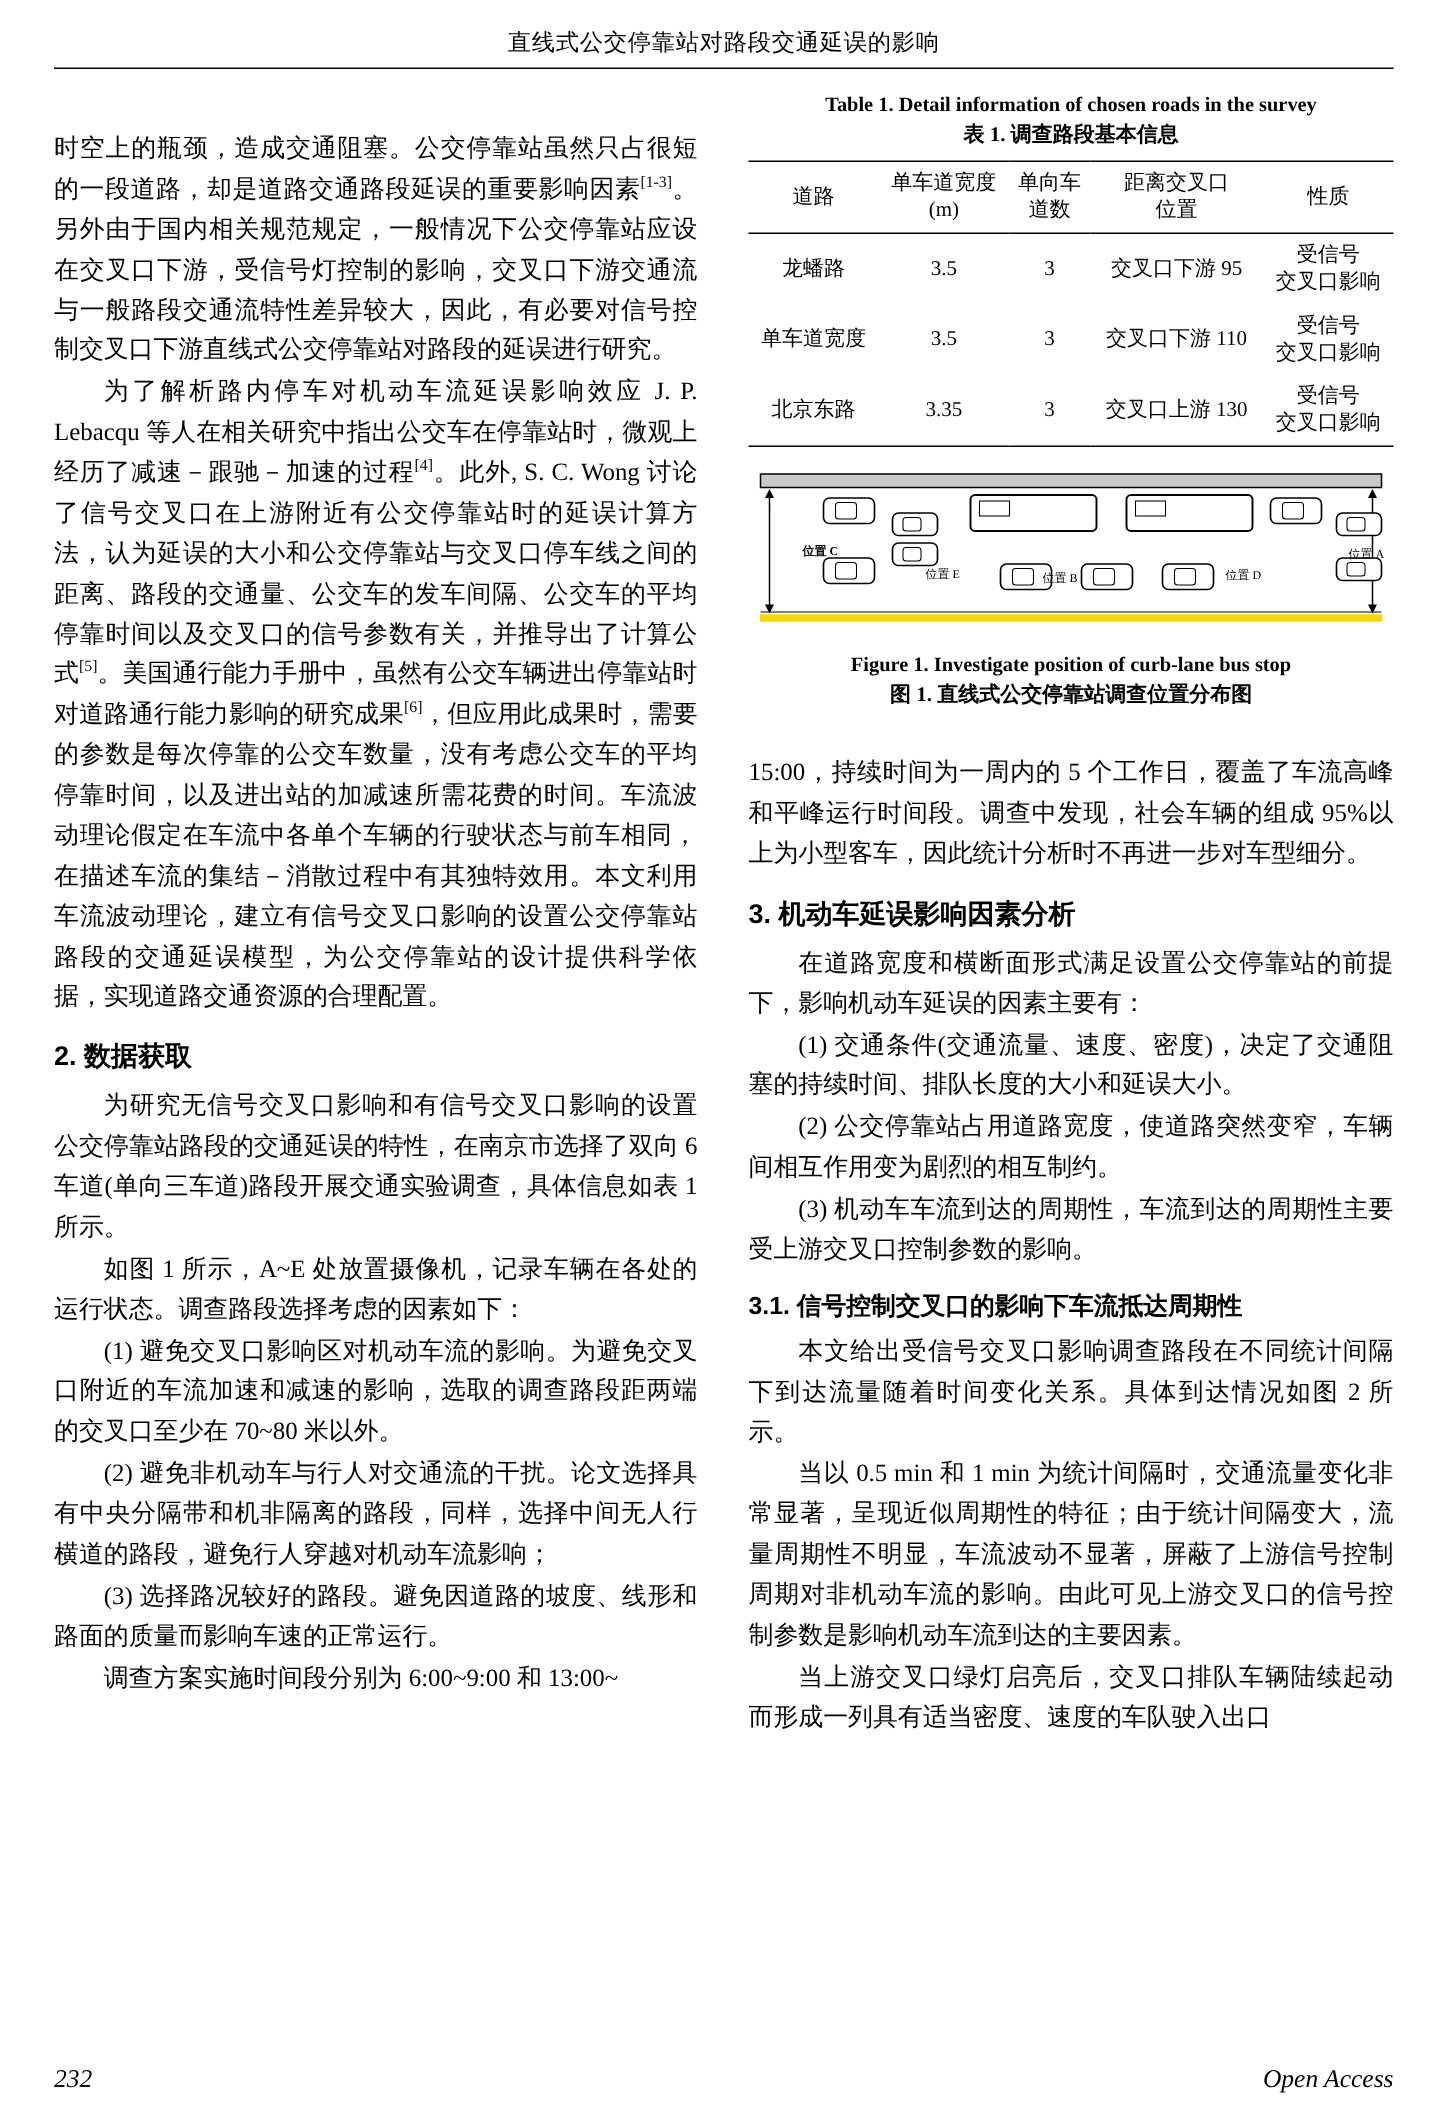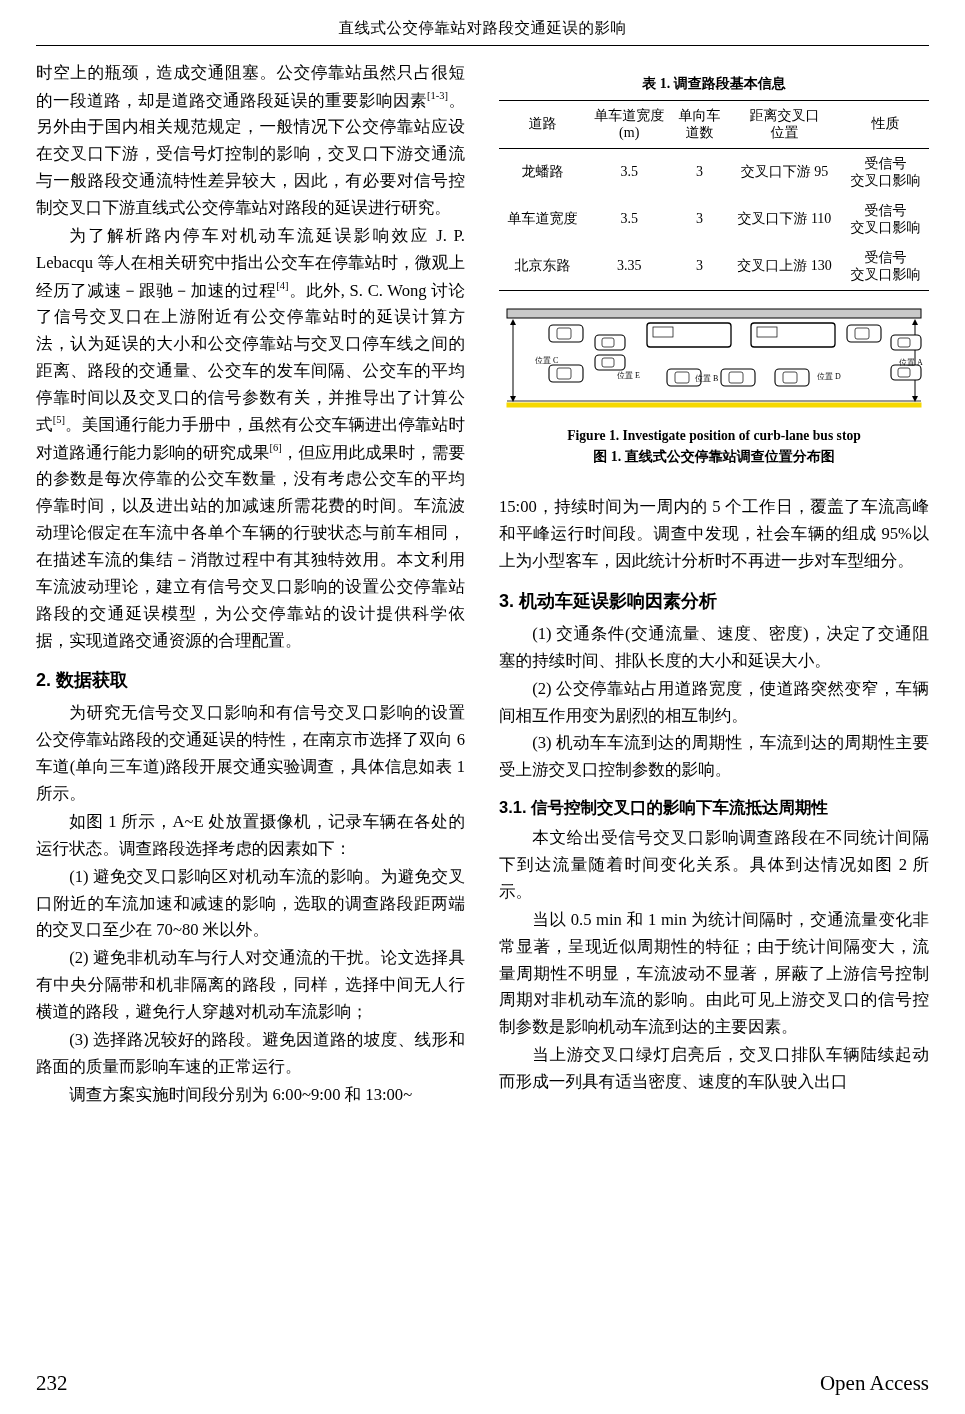--- a/index.html
+++ b/index.html
@@ -117,21 +117,22 @@
     background: #fff;
   }
   .footer {
     position: absolute;
     left: 36px;
     right: 36px;
     bottom: 18px;
     display: flex;
     justify-content: space-between;
     align-items: flex-end;
-    font-size: 21px;
+    font-size: 17px;
+    font-style: italic;
   }
   .footer .page-num {
     font-family: "Liberation Serif", serif;
   }
   .footer .access {
     font-family: "Liberation Serif", serif;
   }
 </style>
 </head>
 <body>
@@ -153,20 +154,21 @@
       <p class="indent">如图 1 所示，A~E 处放置摄像机，记录车辆在各处的运行状态。调查路段选择考虑的因素如下：</p>
       <p class="indent">(1)  避免交叉口影响区对机动车流的影响。为避免交叉口附近的车流加速和减速的影响，选取的调查路段距两端的交叉口至少在 70~80 米以外。</p>
       <p class="indent">(2)  避免非机动车与行人对交通流的干扰。论文选择具有中央分隔带和机非隔离的路段，同样，选择中间无人行横道的路段，避免行人穿越对机动车流影响；</p>
       <p class="indent">(3)  选择路况较好的路段。避免因道路的坡度、线形和路面的质量而影响车速的正常运行。</p>
       <p class="indent">调查方案实施时间段分别为 6:00~9:00 和 13:00~</p>
     </div>
 
     <div class="col">
 
       <div class="table-caption">
+        <div>Table 1. Detail information of chosen roads in the survey</div>
         <div class="cn">表 1.  调查路段基本信息</div>
       </div>
 
       <table class="data">
         <thead>
           <tr>
             <th>
               <span>道路</span>
             </th>
             <th>
@@ -278,38 +280,39 @@
               <rect x="276" y="64" width="34" height="17" rx="4" fill="#fff" stroke="#000" stroke-width="1.1"></rect>
               <rect x="284" y="67" width="14" height="11" rx="2" fill="#fff" stroke="#000" stroke-width="0.7"></rect>
             </g>
             <g>
               <rect x="392" y="60" width="30" height="15" rx="4" fill="#fff" stroke="#000" stroke-width="1.1"></rect>
               <rect x="399" y="63" width="12" height="9" rx="2" fill="#fff" stroke="#000" stroke-width="0.7"></rect>
             </g>
           </svg>
 
           <div style="position:absolute;left:0;top:0;width:430px;height:112px;pointer-events:none;">
-            <span style="position: absolute; font-size: 8px; left: 36px; top: 50px;">位置 C</span>
+            <span style="position: absolute; font-size: 8px; left: 36px; top: 50px; font-weight: bold;">位置 C</span>
             <span style="position: absolute; font-size: 8px; left: 118px; top: 65px; font-family: Liberation Serif, serif;">位置 E</span>
             <span style="position: absolute; font-size: 8px; left: 196px; top: 68px;">位置 B</span>
             <span style="position: absolute; font-size: 8px; left: 318px; top: 66px;">位置 D</span>
             <span style="position: absolute; font-size: 8px; left: 400px; top: 52px;">位置 A</span>
           </div>
         </div>
 
         <div class="fig-caption">
           <div>Figure 1. Investigate position of curb-lane bus stop</div>
           <div class="cn">图 1.  直线式公交停靠站调查位置分布图</div>
         </div>
       </div>
 
       <p style="margin-top:27px;">15:00，持续时间为一周内的 5 个工作日，覆盖了车流高峰和平峰运行时间段。调查中发现，社会车辆的组成 95%以上为小型客车，因此统计分析时不再进一步对车型细分。</p>
 
       <h2 class="section">3.  机动车延误影响因素分析</h2>
 
+      <p class="indent">在道路宽度和横断面形式满足设置公交停靠站的前提下，影响机动车延误的因素主要有：</p>
       <p class="indent">(1)  交通条件(交通流量、速度、密度)，决定了交通阻塞的持续时间、排队长度的大小和延误大小。</p>
       <p class="indent">(2)  公交停靠站占用道路宽度，使道路突然变窄，车辆间相互作用变为剧烈的相互制约。</p>
       <p class="indent">(3)  机动车车流到达的周期性，车流到达的周期性主要受上游交叉口控制参数的影响。</p>
 
       <h3 class="subsection">3.1.  信号控制交叉口的影响下车流抵达周期性</h3>
 
       <p class="indent">本文给出受信号交叉口影响调查路段在不同统计间隔下到达流量随着时间变化关系。具体到达情况如图 2 所示。</p>
       <p class="indent">当以 0.5 min 和 1 min 为统计间隔时，交通流量变化非常显著，呈现近似周期性的特征；由于统计间隔变大，流量周期性不明显，车流波动不显著，屏蔽了上游信号控制周期对非机动车流的影响。由此可见上游交叉口的信号控制参数是影响机动车流到达的主要因素。</p>
       <p class="indent">当上游交叉口绿灯启亮后，交叉口排队车辆陆续起动而形成一列具有适当密度、速度的车队驶入出口</p>
     </div>

